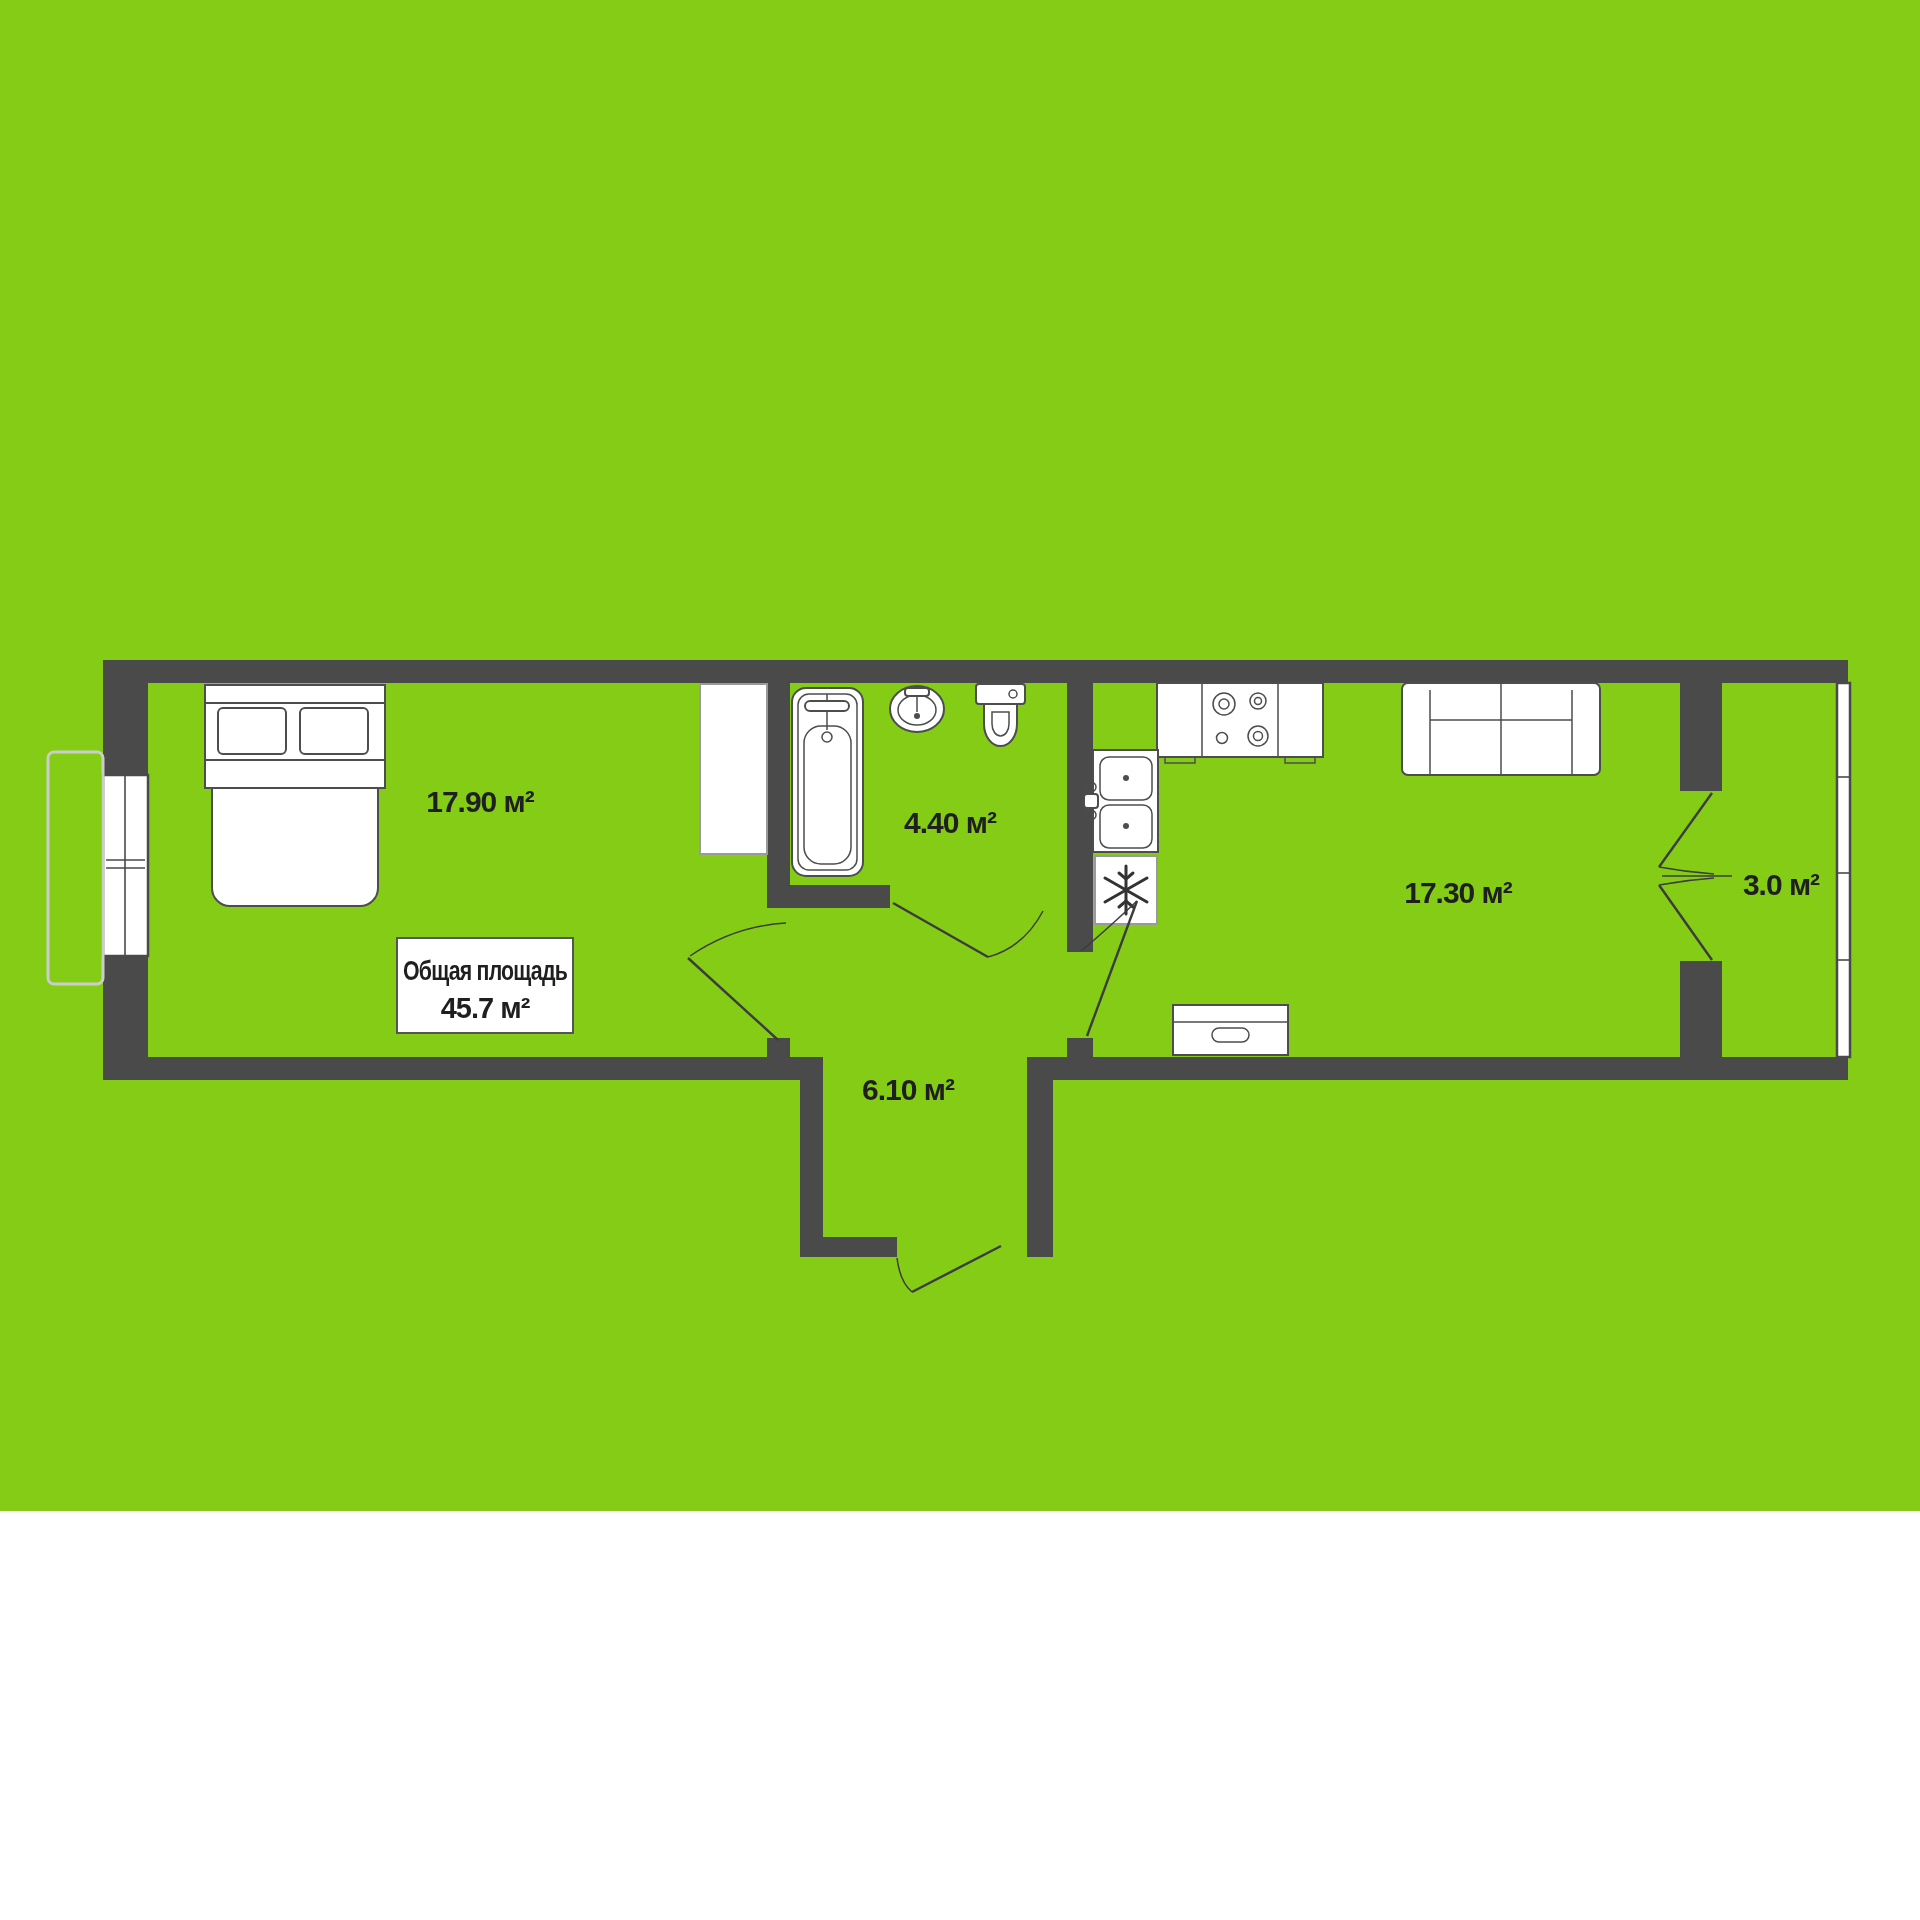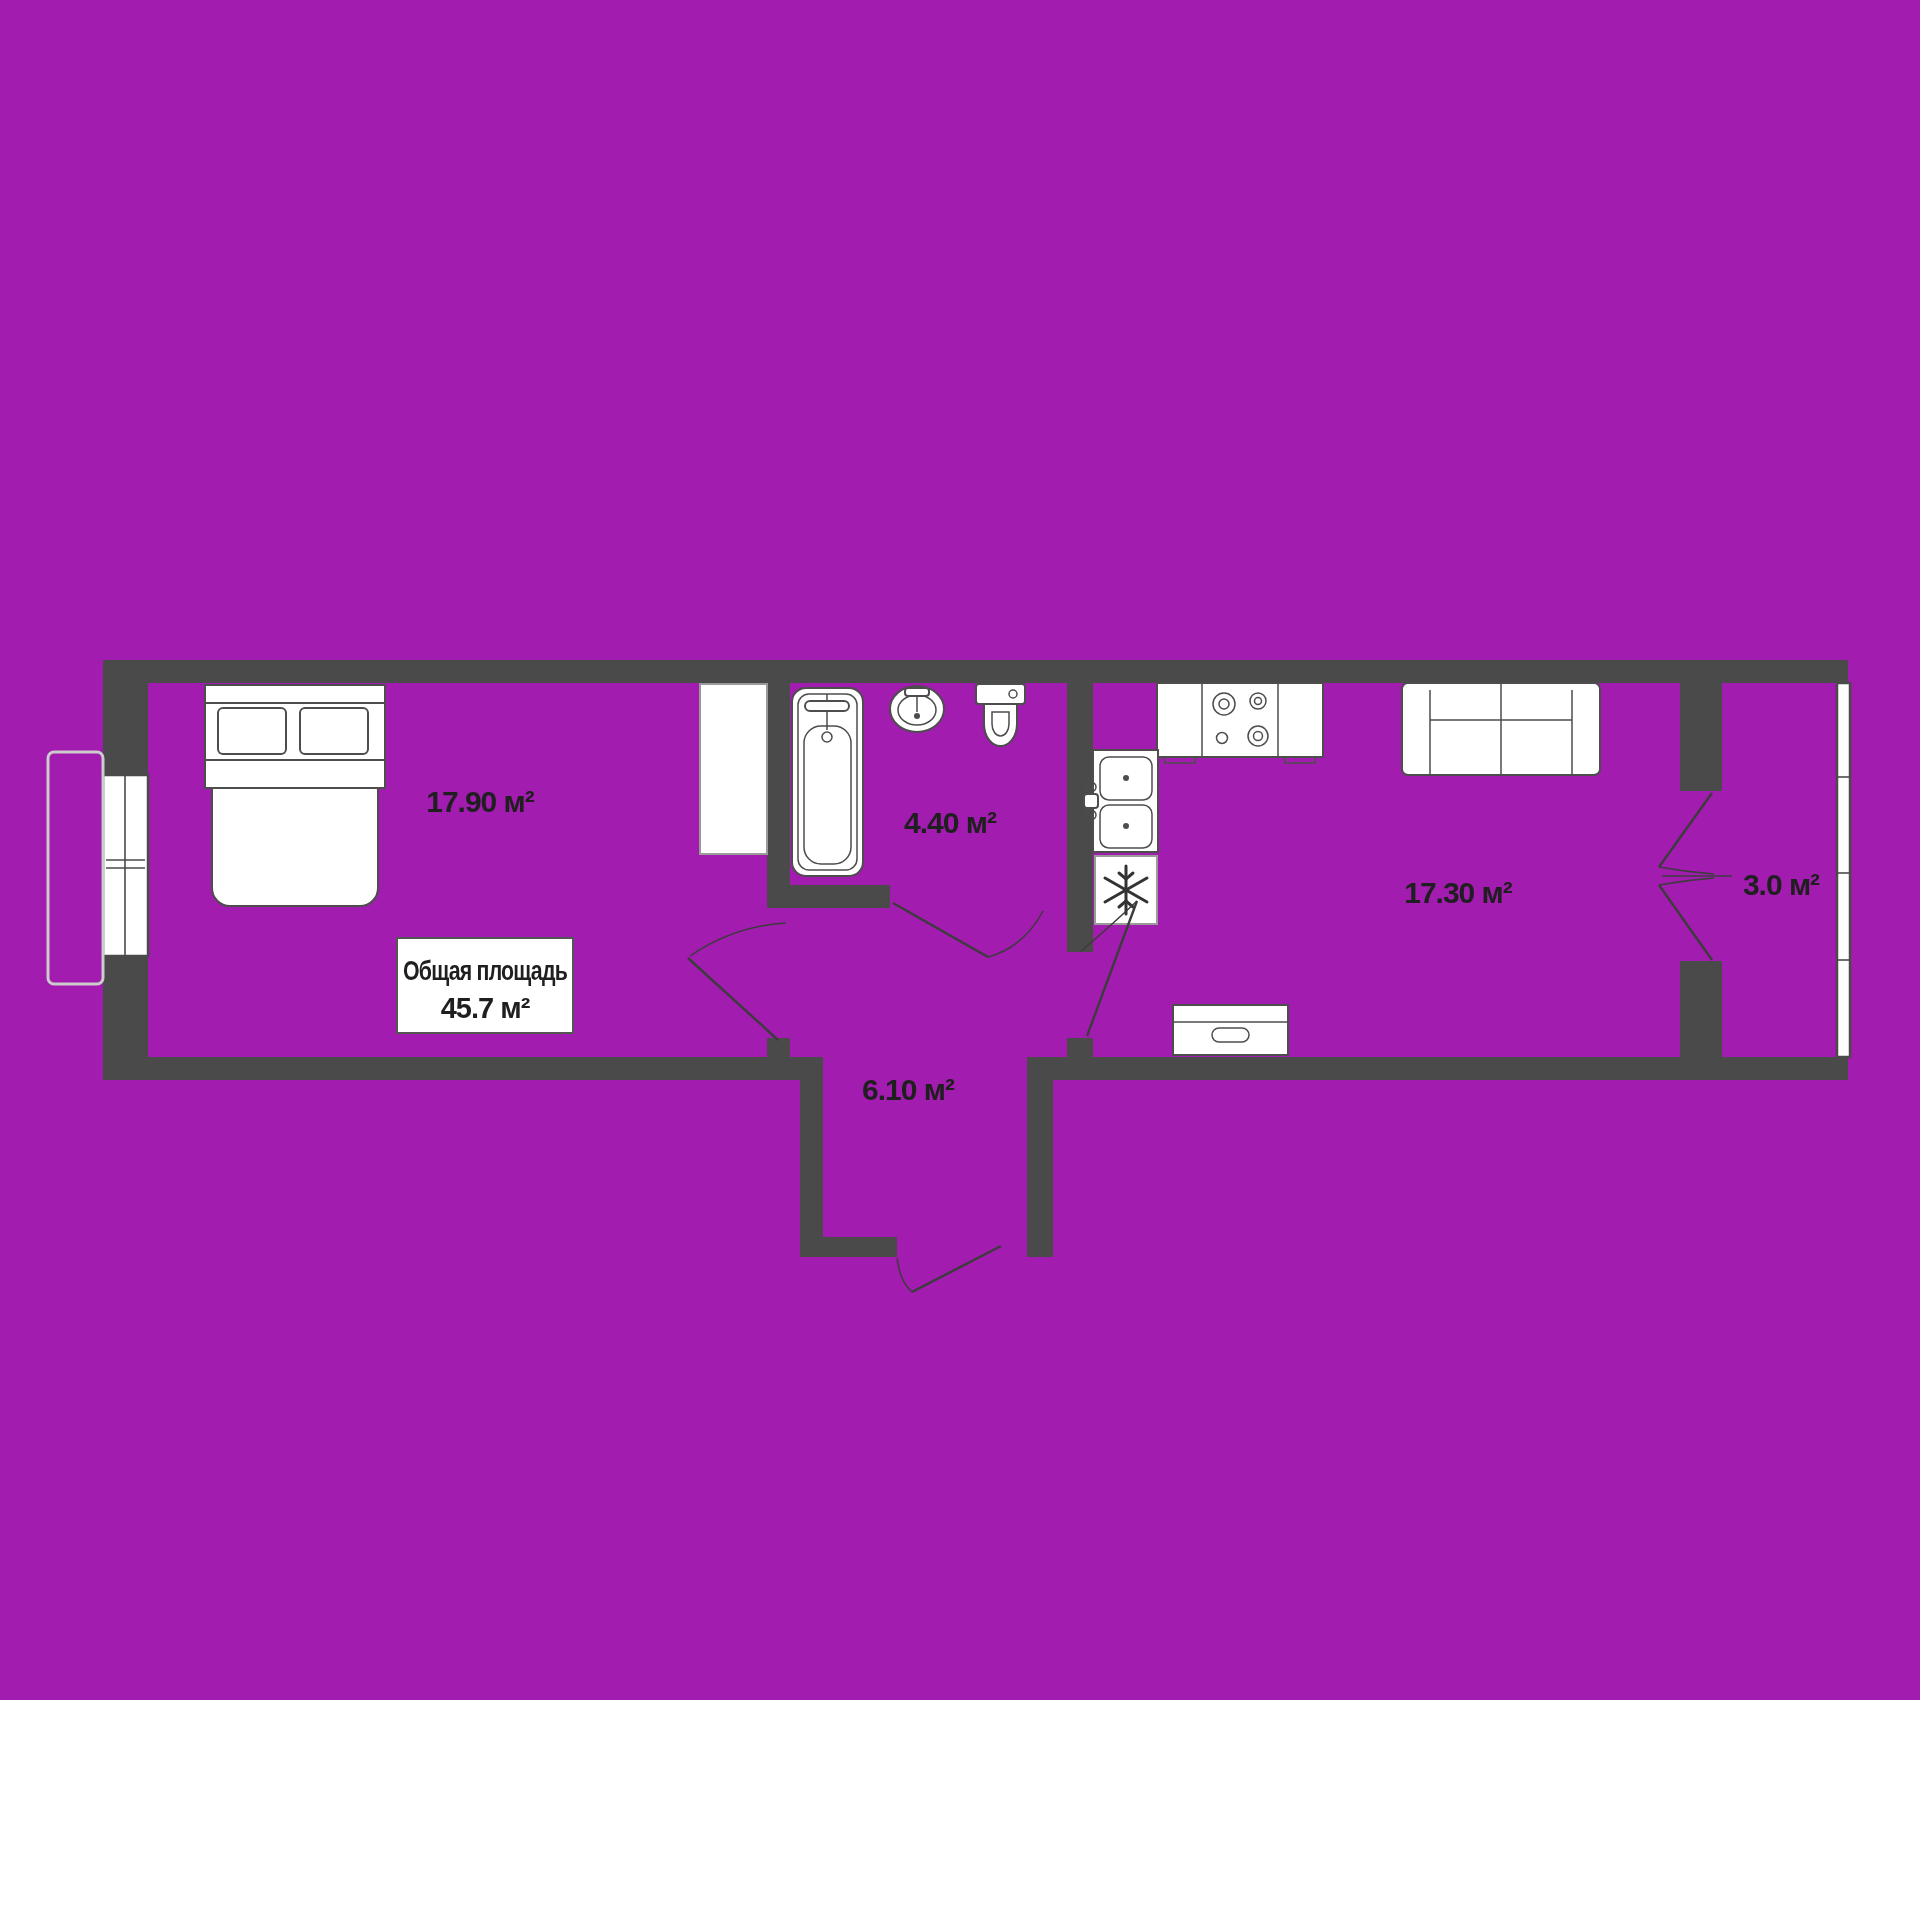--- a/index.html
+++ b/index.html
@@ -1,16 +1,16 @@
 <!DOCTYPE html>
 <html style="--wall: #4a4a4a; --furniture-outline: #4d4d4d; --ghost-outline: #cccccc; --label-text: #1f1f1f;"><head>
 <meta charset="utf-8">
 <style>
   html,body{margin:0;padding:0;background:#ffffff;}
-  .canvas{position:relative;width:1920px;height:1700px;background:#a21caf;overflow:hidden;
+  .canvas{position:relative;width:1920px;height:1511px;background:#84cc16;overflow:hidden;
           font-family:"Liberation Sans","DejaVu Sans",sans-serif;}
   svg{position:absolute;left:0;top:0;}
   .wall{fill:var(--wall,#4a4a4a);stroke:none;}
   .fx{fill:#ffffff;stroke:var(--furniture-outline,#4d4d4d);stroke-width:2;}
   .fx-thin{fill:none;stroke:var(--furniture-outline,#4d4d4d);stroke-width:1.5;}
   .fx-light{fill:#ffffff;stroke:#9a9a9a;stroke-width:2;}
   .win{fill:#ffffff;stroke:var(--wall,#4a4a4a);stroke-width:2.5;}
   .winline{fill:none;stroke:var(--wall,#4a4a4a);stroke-width:1.6;}
   .door{fill:none;stroke:#3c3c3c;stroke-width:2.4;}
   .arc{fill:none;stroke:#3c3c3c;stroke-width:1.5;}

